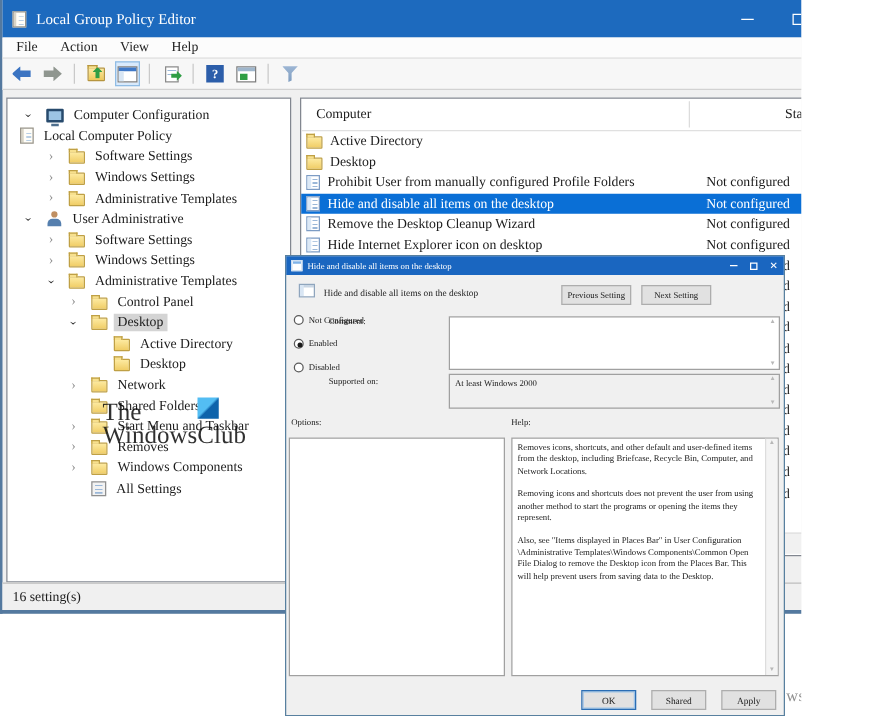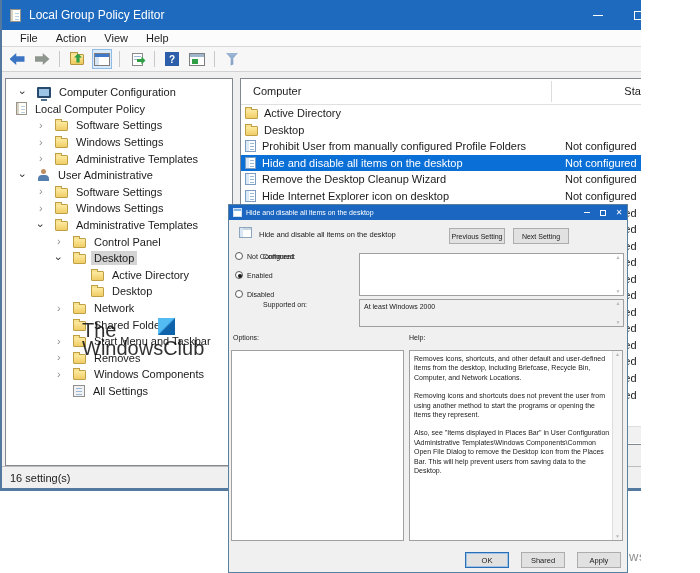--- a/index.html
+++ b/index.html
@@ -1,34 +1,34 @@
 <!DOCTYPE html>
 <html><head>
 <meta charset="utf-8">
 <style>
   * { margin:0; padding:0; box-sizing:border-box; }
   body { background:#fff; }
   .screen { position:relative; width:641px; height:573px; background:#fff;
-            font-family:Liberation Sans, sans-serif; overflow:hidden; }
+            font-family:Liberation Serif, serif; overflow:hidden; }
 
   
   .main-window { position:absolute; left:0; top:0; width:700px; height:491px;
     background:#f0f0f0; border-left:2px solid #54799f; border-right:2px solid #54799f;
     border-bottom:3px solid #54799f; }
   .titlebar { height:30px; background:#1d6abe; display:flex; align-items:center; color:#fff; }
   .titlebar .app-icon { margin-left:8px; }
   .titlebar .title { margin-left:8px; font-size:12px; }
   .win-controls { margin-left:auto; display:flex; height:100%; }
   .win-btn { width:40px; height:100%; display:flex; align-items:center; justify-content:center; color:#fff; font-size:12px; cursor:default; }
   .glyph-min { display:block; width:10px; height:1px; background:#fff; }
   .glyph-max { display:block; width:9px; height:9px; border:1px solid #fff; }
   .glyph-close { font-size:12px; }
 
   .menubar { height:17px; background:#fcfcfc; border-bottom:1px solid #d9d9d9;
-    display:flex; align-items:center; font-size:11px; color:#1f1f1f; padding-left:9px; }
+    display:flex; align-items:center; font-size:11px; color:#1f1f1f; padding-left:2px; }
   .menu-item { padding:0 9px; height:100%; display:flex; align-items:center; }
 
   .toolbar { height:25px; background:#f7f7f7; border-bottom:1px solid #d2d2d2;
     display:flex; align-items:center; padding-left:5px; gap:5px; }
   .tb-sep { width:1px; height:16px; background:#c9c9c9; margin:0 2px; }
   .tb-btn { width:20px; height:20px; display:flex; align-items:center; justify-content:center; }
   .tb-btn.active { background:#d9eafc; border:1px solid #90bce4; }
   .sh-back { width:15px; height:12px; background:#3b74c2;
     clip-path:polygon(0 50%,45% 0,45% 28%,100% 28%,100% 72%,45% 72%,45% 100%); }
   .sh-forward { width:15px; height:12px; background:#8f968f;

